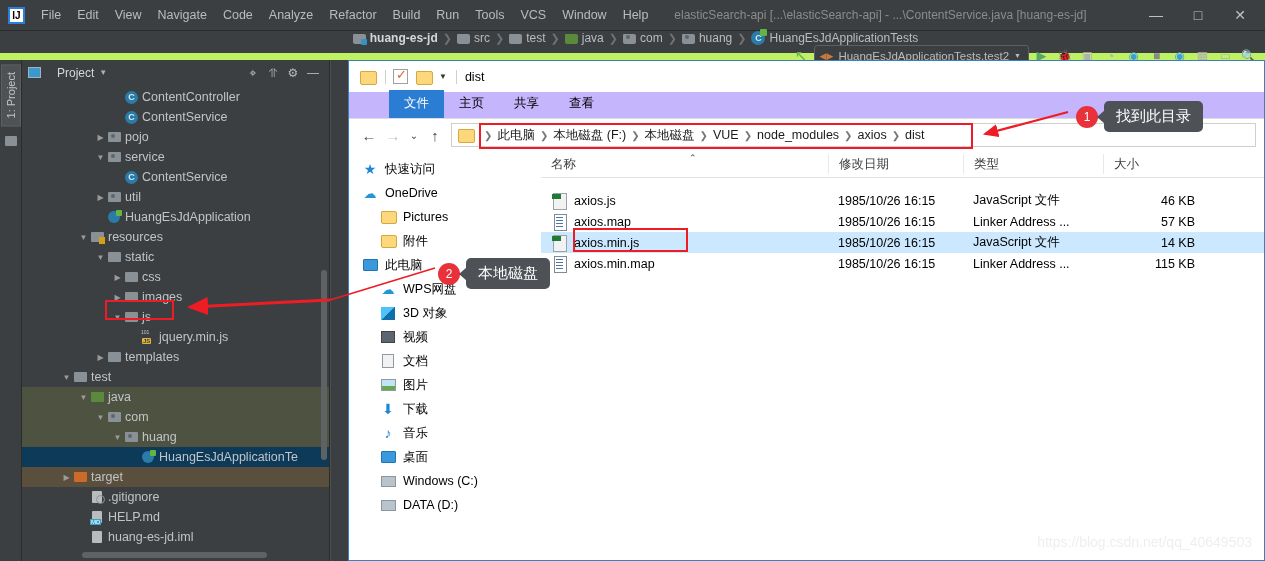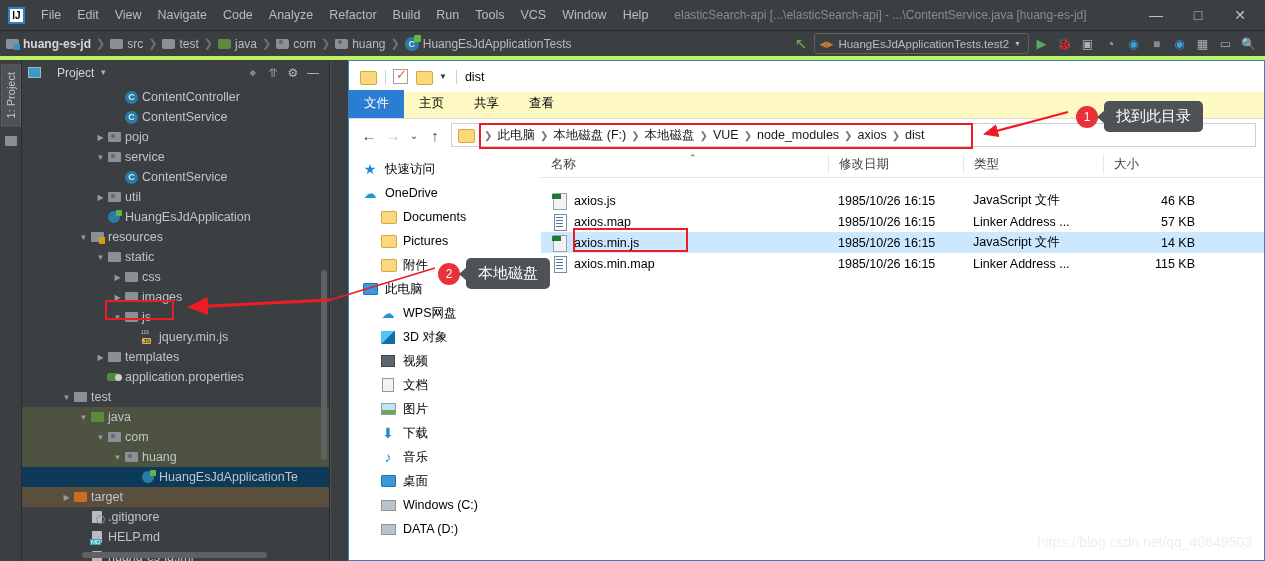--- a/index.html
+++ b/index.html
@@ -32,21 +32,21 @@
     flex:1; text-align:left; padding-left:18px;
     font-size:12px; color:#8b8b8b; white-space:nowrap; overflow:hidden;
   }
   .win-btns { display:flex; align-items:center; margin-right:4px; }
   .win-btn { width:42px;height:30px;display:flex;align-items:center;justify-content:center;
              color:#c0c0c0;font-size:14px; }
 
   
   .navbar {
     height:29px; background:#3c3f41; display:flex; align-items:center;
-    border-bottom:4px solid #bef264; padding-left:6px;
+    border-bottom:7px solid #bef264; padding-left:6px;flex-direction:column;
   }
   .crumb { display:flex; align-items:center; font-size:12px; color:#b9bcbd; }
   .crumb .sep { color:#6e7275; margin:0 5px; font-size:11px; }
   .crumb .ico { display:inline-block; margin-right:4px; }
   .fico { width:13px;height:11px; display:inline-block; position:relative; }
   .fico::before{content:"";position:absolute;left:0;top:1px;width:13px;height:10px;
     background:#8a9196;border-radius:1px 2px 2px 2px;}
   .fico.green::before{background:#5a8a3c;}
   .fico.blue::after{content:"";position:absolute;right:-1px;bottom:-1px;width:6px;height:6px;
     background:#3592c4;border-radius:1px;}
@@ -156,22 +156,22 @@
             background:#fff; }
   .qat-folder { width:16px;height:14px;position:relative;margin:0 5px; }
   .qat-folder::before{content:"";position:absolute;left:0;top:1px;width:15px;height:12px;
     background:#fcd77c;border:1px solid #d7a93c;border-radius:1px 2px 2px 2px;}
   .qat-sep { width:1px;height:14px;background:#cfcfcf;margin:0 4px; }
   .qat-check { width:15px;height:15px;border:1px solid #a0a0a0;background:#fff;position:relative;margin:0 3px;}
   .qat-check::after{content:"✓";position:absolute;left:2px;top:-3px;color:#e0622a;font-size:13px;}
   .qat-caret { font-size:8px;color:#333;margin:0 5px 0 2px; }
   .qat-title { font-size:12.5px;color:#000;margin-left:4px; }
 
-  .ex-ribbon { height:27px; display:flex; align-items:flex-end; background:#fef9c3;
-               border-bottom:1px solid #dcdcdc; }
+  .ex-ribbon { height:27px; display:flex; align-items:flex-end; background:#c4b5fd;
+               border-bottom:1px solid #dcdcdc;padding-left:40px; }
   .rtab { font-size:12.5px; padding:5px 15px 6px 15px; color:#000; }
   .rtab.active { background:#2b7cd3; color:#fff; }
 
   .ex-addr { height:32px; display:flex; align-items:center; padding:0 8px; background:#fff; }
   .nav-btn { width:24px;height:24px;display:flex;align-items:center;justify-content:center;
              font-size:15px;color:#4a4a4a; }
   .nav-btn.dis { color:#c3c3c3; }
   .nav-btn.small { font-size:10px; width:18px; }
   .addr-box { flex:1; height:24px; border:1px solid #cfcfcf; display:flex; align-items:center;
               padding:0 6px; margin-left:4px; background:#fff; }
@@ -413,25 +413,20 @@
             <div class="trow" style="padding-left:106px">
               <span class="tw"></span>
               <span class="ic-js"></span>
               <span class="tlabel">jquery.min.js</span>
             </div>
             <div class="trow" style="padding-left:72px">
               <span class="tw">▶</span>
               <span class="ico16 ic-folder"></span>
               <span class="tlabel">templates</span>
             </div>
-            <div class="trow" style="padding-left:72px">
-              <span class="tw"></span>
-              <span class="ic-props"></span>
-              <span class="tlabel">application.properties</span>
-            </div>
             <div class="trow" style="padding-left:38px">
               <span class="tw">▼</span>
               <span class="ico16 ic-folder"></span>
               <span class="tlabel">test</span>
             </div>
             <div class="trow green-bg" style="padding-left:55px">
               <span class="tw">▼</span>
               <span class="ico16 ic-folder src"></span>
               <span class="tlabel">java</span>
             </div>
@@ -558,26 +553,20 @@
           <div class="navrow">
             <span class="nav-ico">
               <span class="cloud">☁</span>
             </span>
             <span>OneDrive</span>
           </div>
           <div class="navrow indent">
             <span class="nav-ico">
               <span class="yf"></span>
             </span>
-            <span>Documents</span>
-          </div>
-          <div class="navrow indent">
-            <span class="nav-ico">
-              <span class="yf"></span>
-            </span>
             <span>Pictures</span>
           </div>
           <div class="navrow indent">
             <span class="nav-ico">
               <span class="yf"></span>
             </span>
             <span>附件</span>
           </div>
           <div class="navrow">
             <span class="nav-ico">

